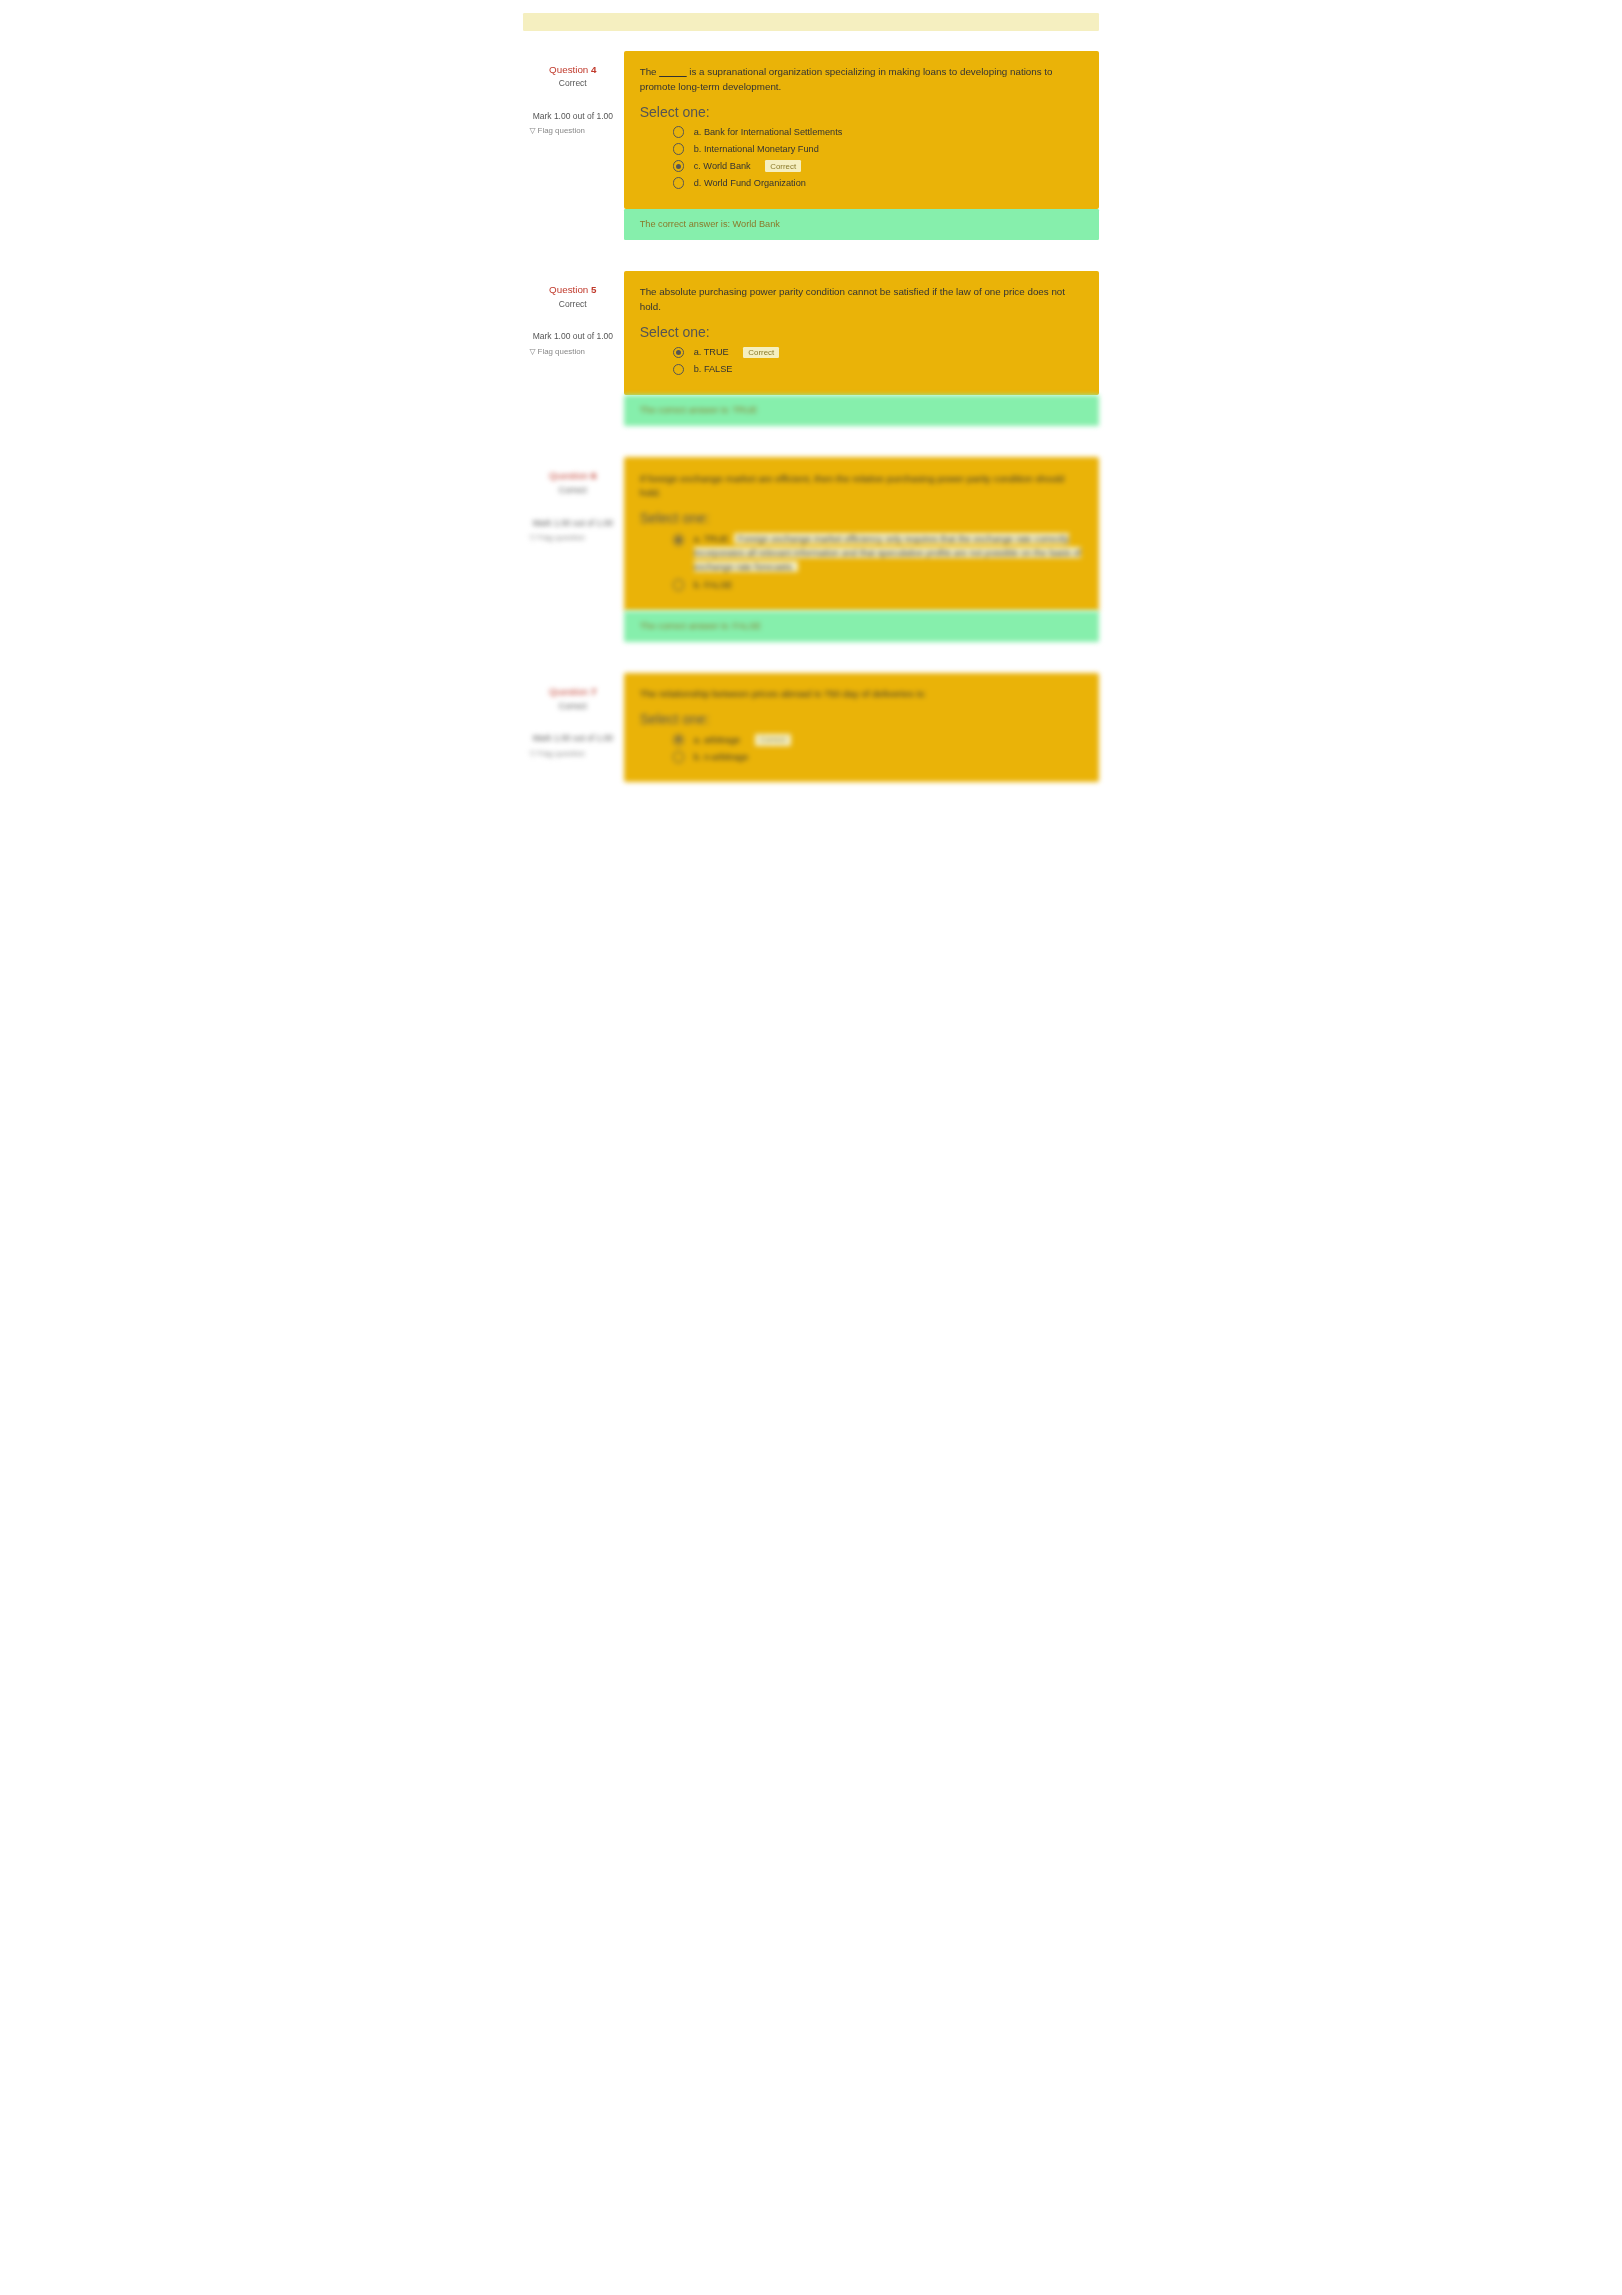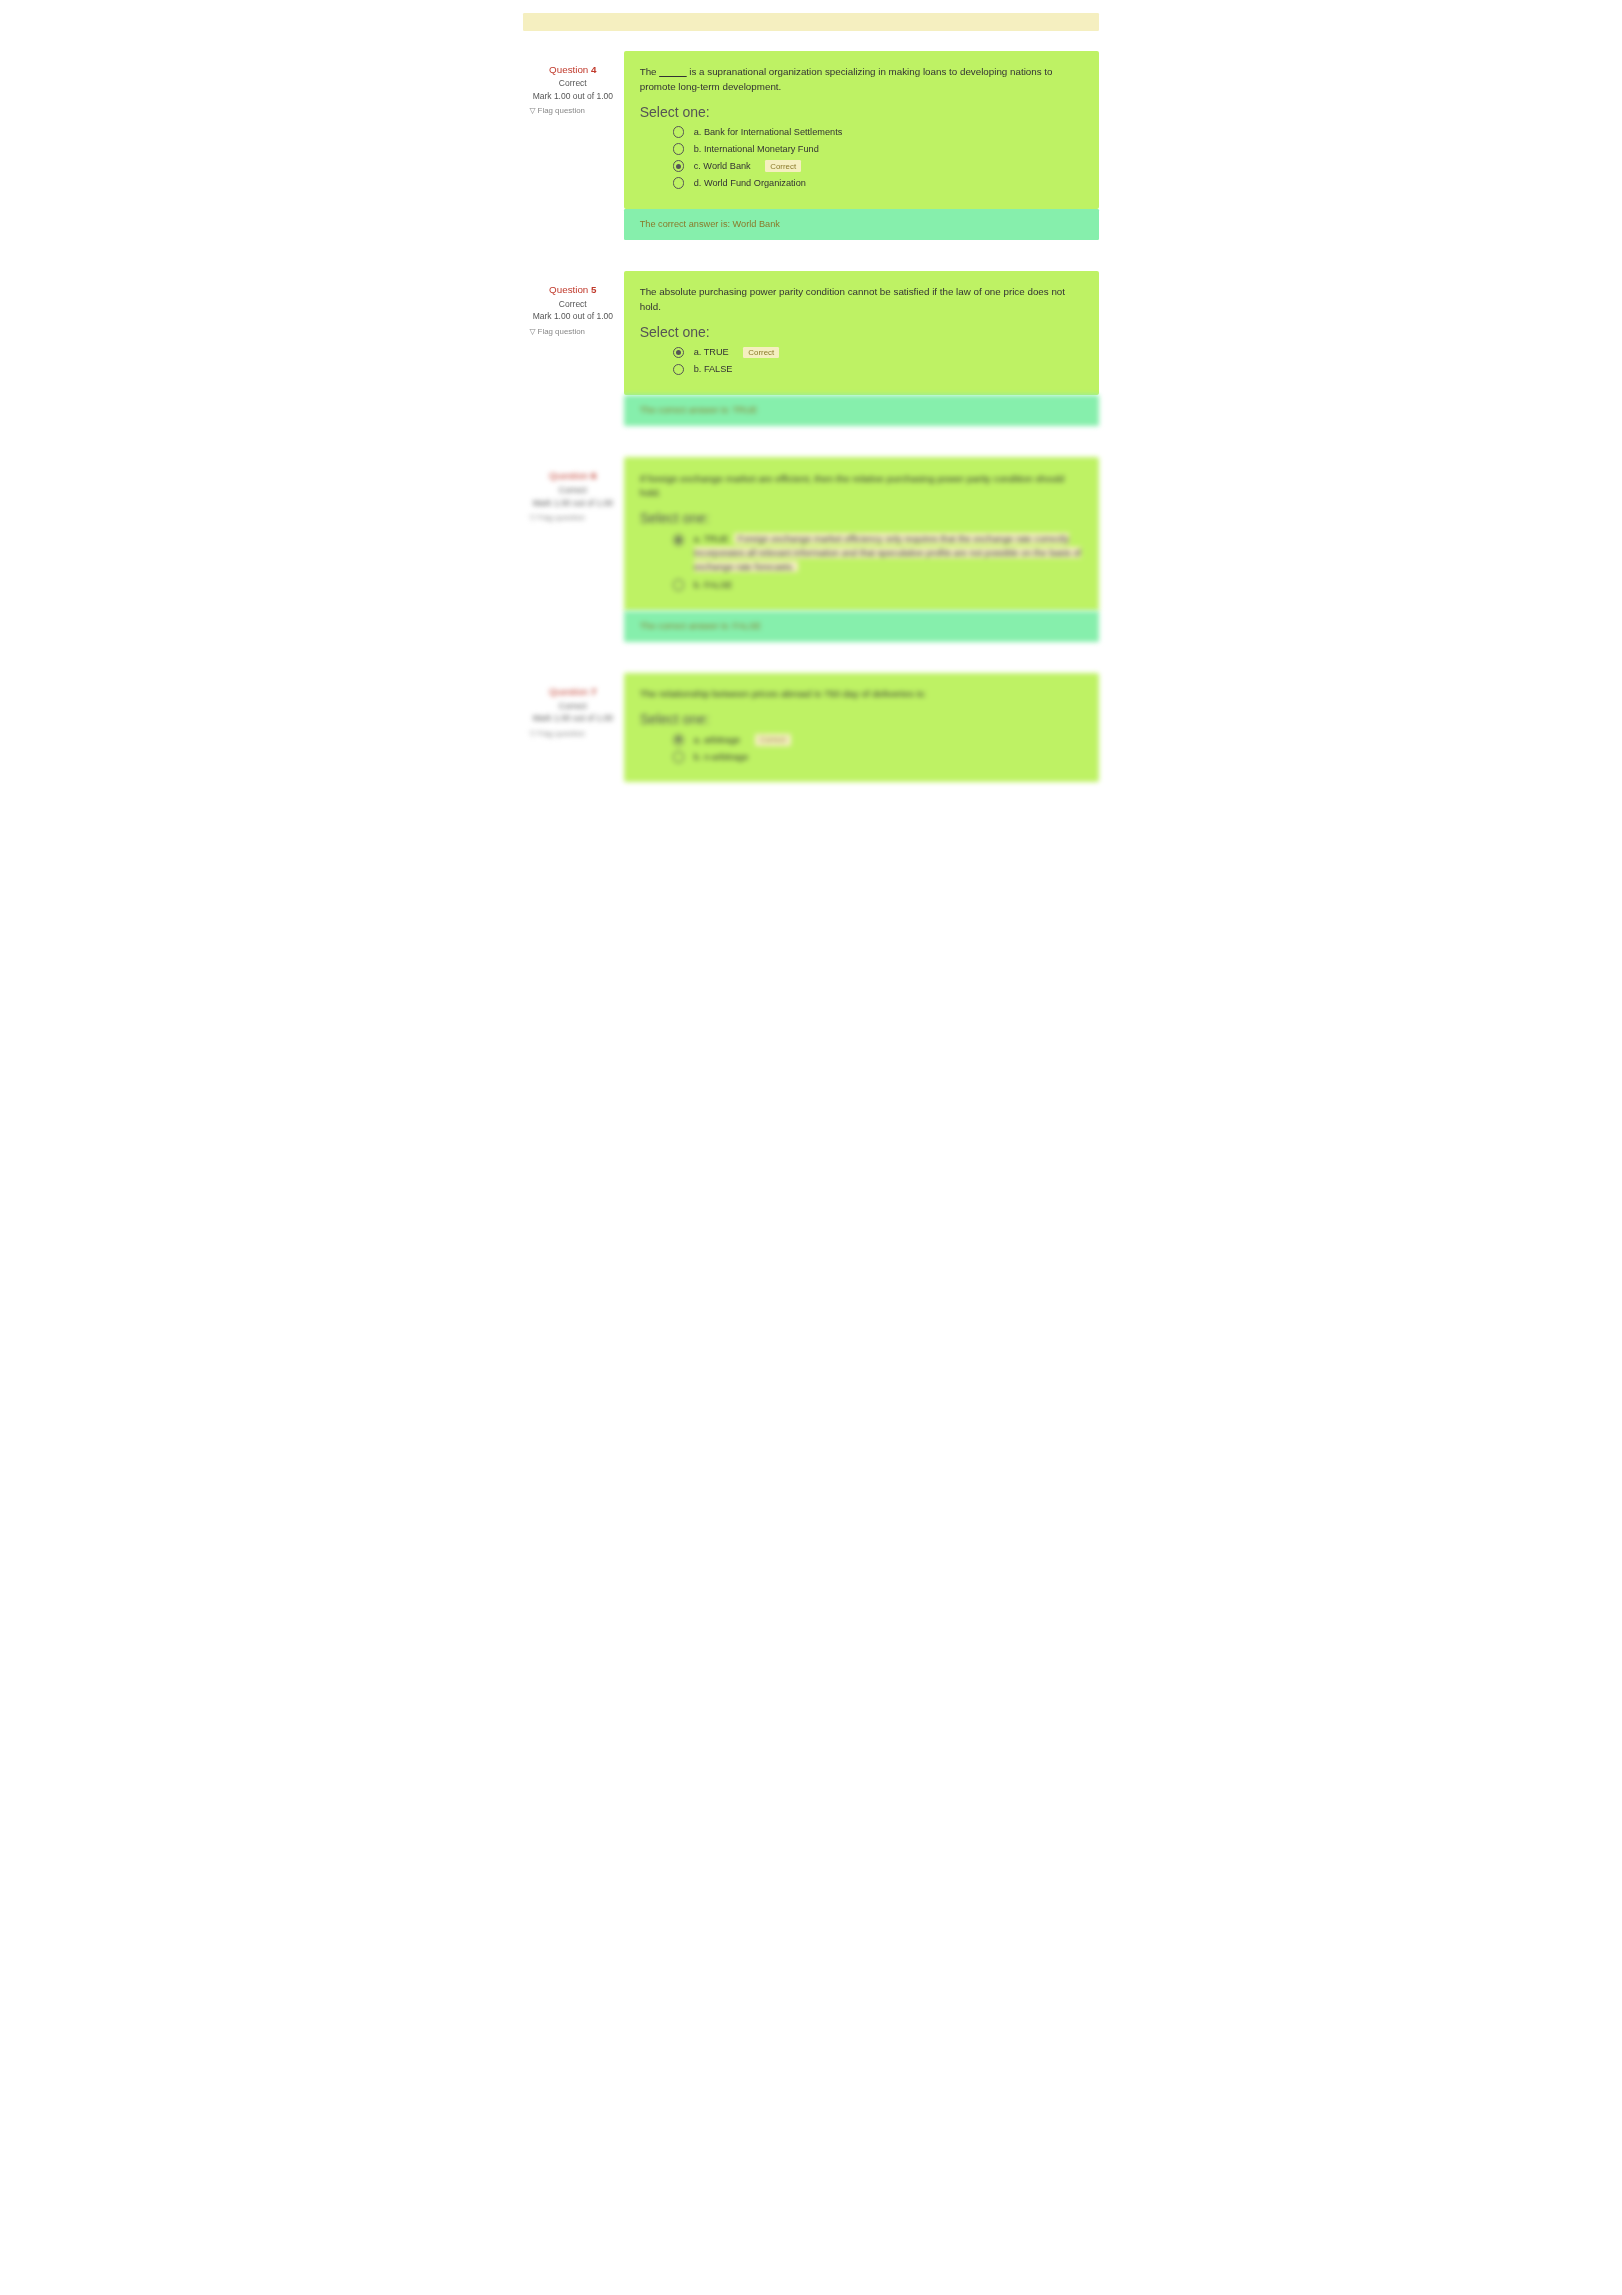--- a/index.html
+++ b/index.html
@@ -45,34 +45,35 @@
     }
 
     .question-sidebar .q-status {
       color: #555;
       font-size: 8.5px;
     }
 
     .question-sidebar .q-mark {
       color: #555;
       font-size: 8.5px;
+      margin-top: 20px;
     }
 
     .question-sidebar .q-flag {
       color: #888;
       font-size: 7.9px;
       margin-top: 2.6px;
       display: flex;
       align-items: center;
       gap: 2px;
     }
 
     .question-main {
       flex: 1;
-      background: #bef264;
+      background: #eab308;
       padding: 14.4px 15.7px;
       border-radius: 2px;
     }
 
     .question-text {
       font-size: 9.8px;
       color: #333;
       margin-bottom: 9.2px;
       line-height: 1.5;
     }

